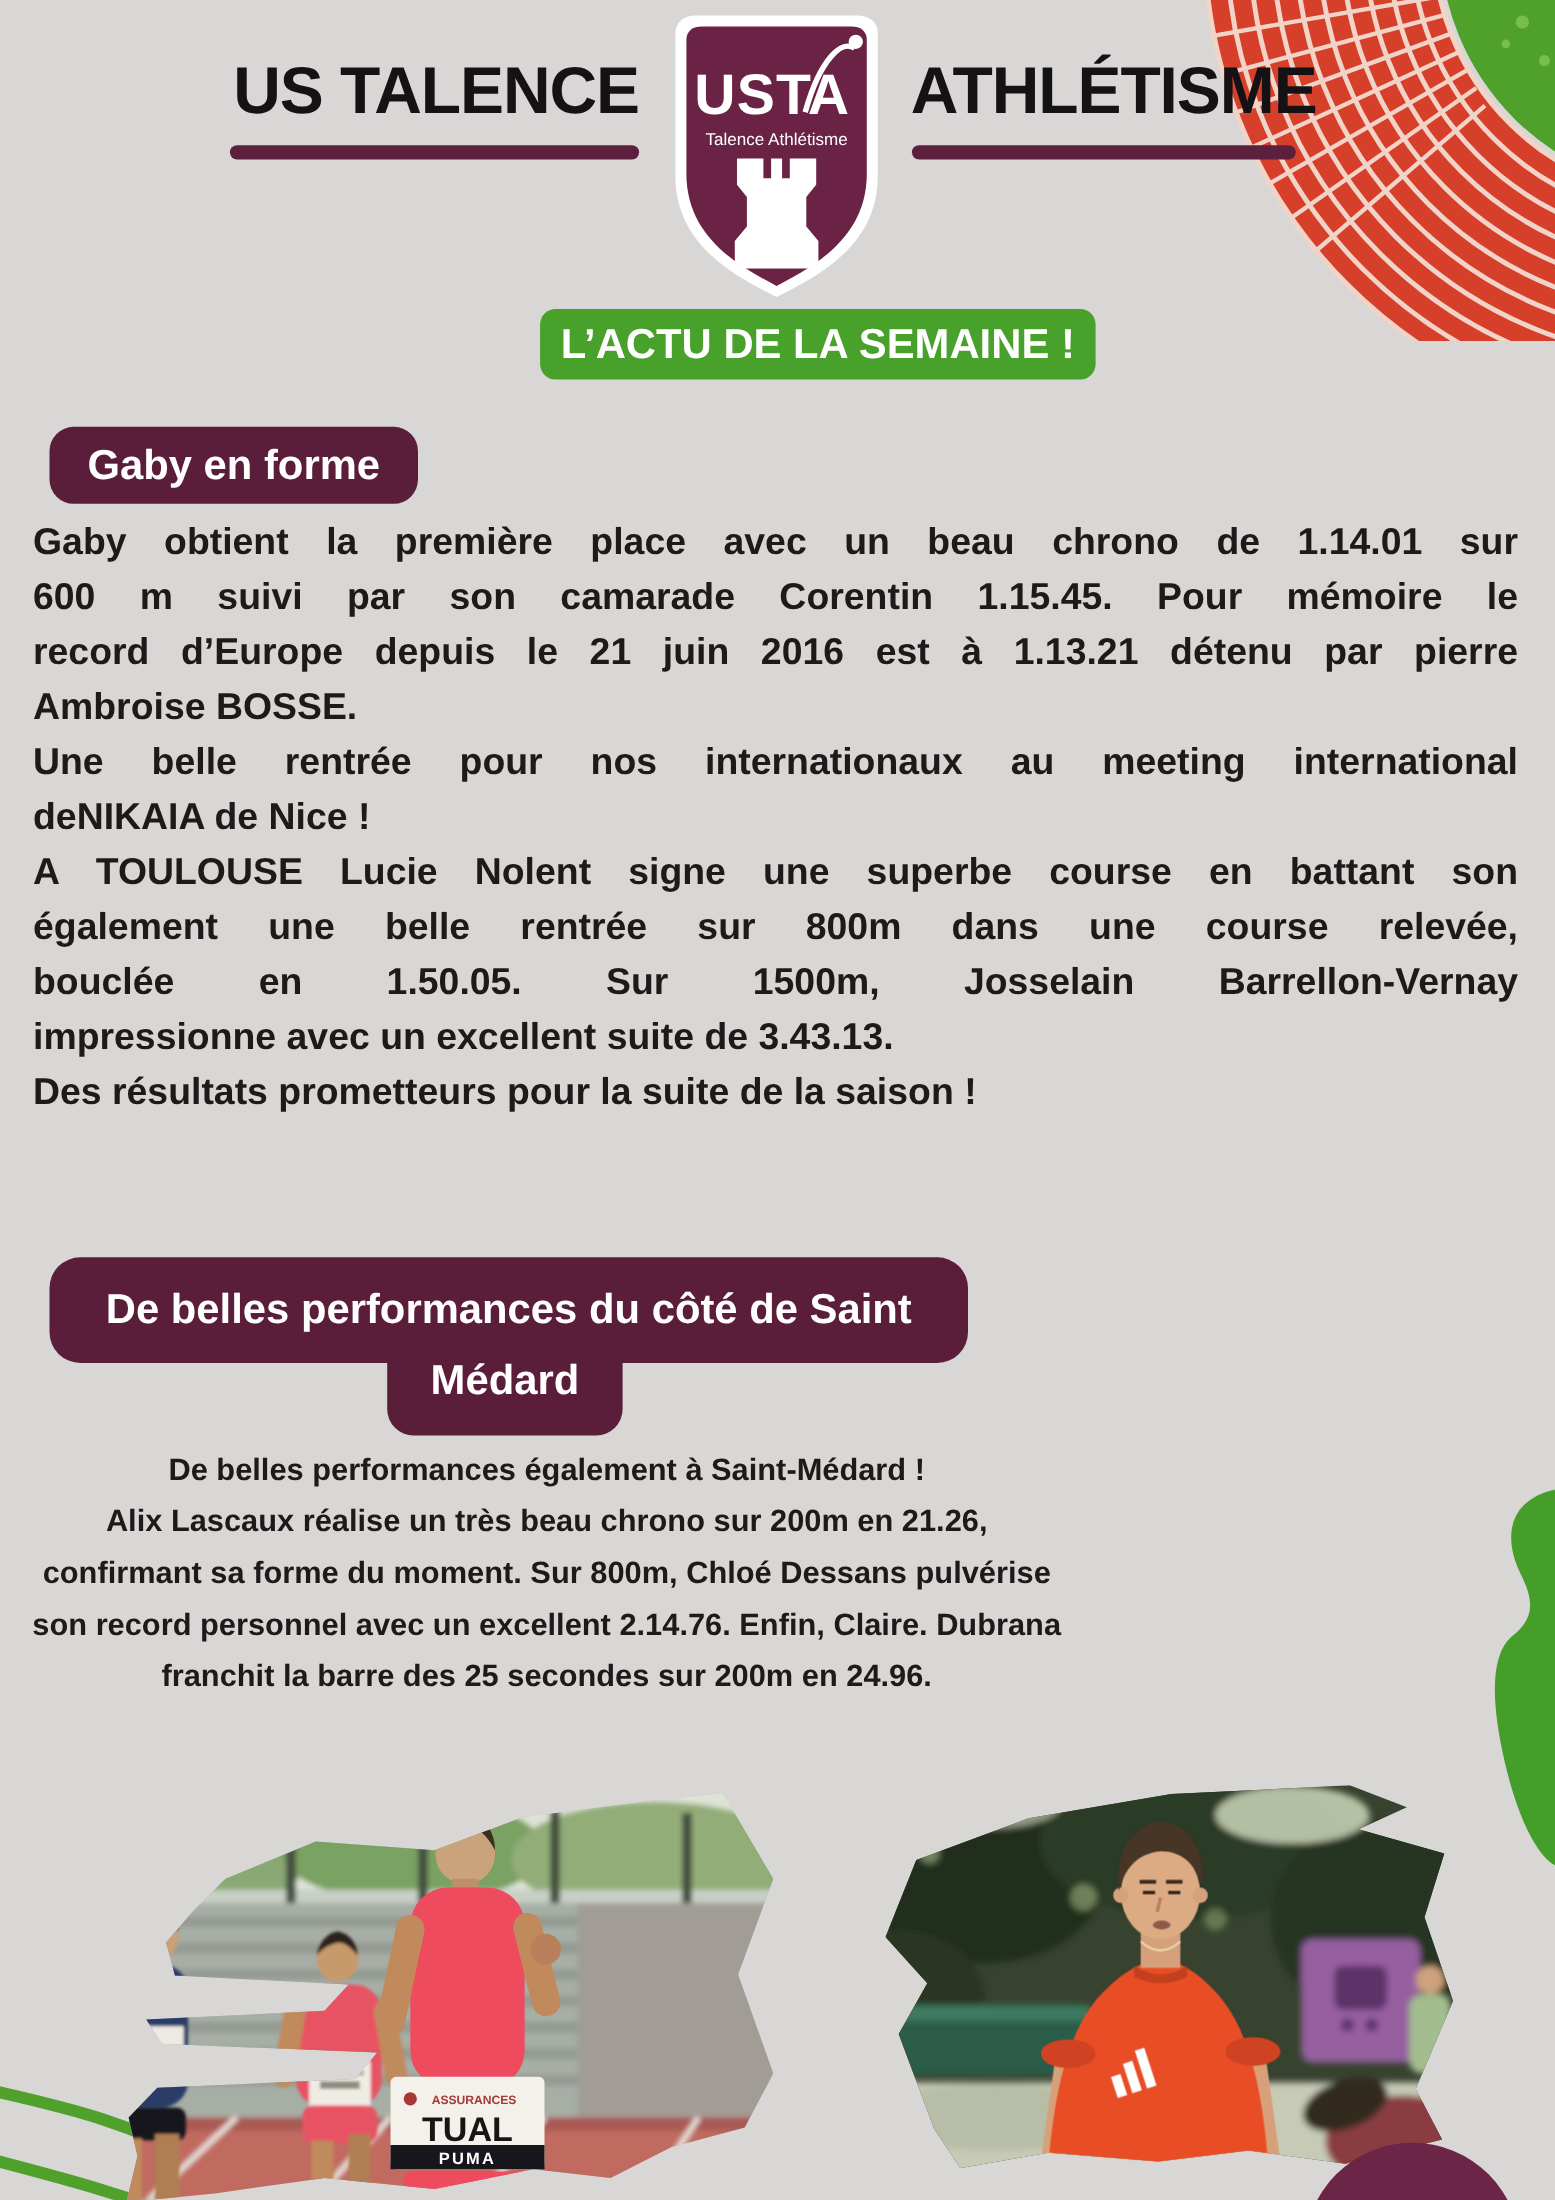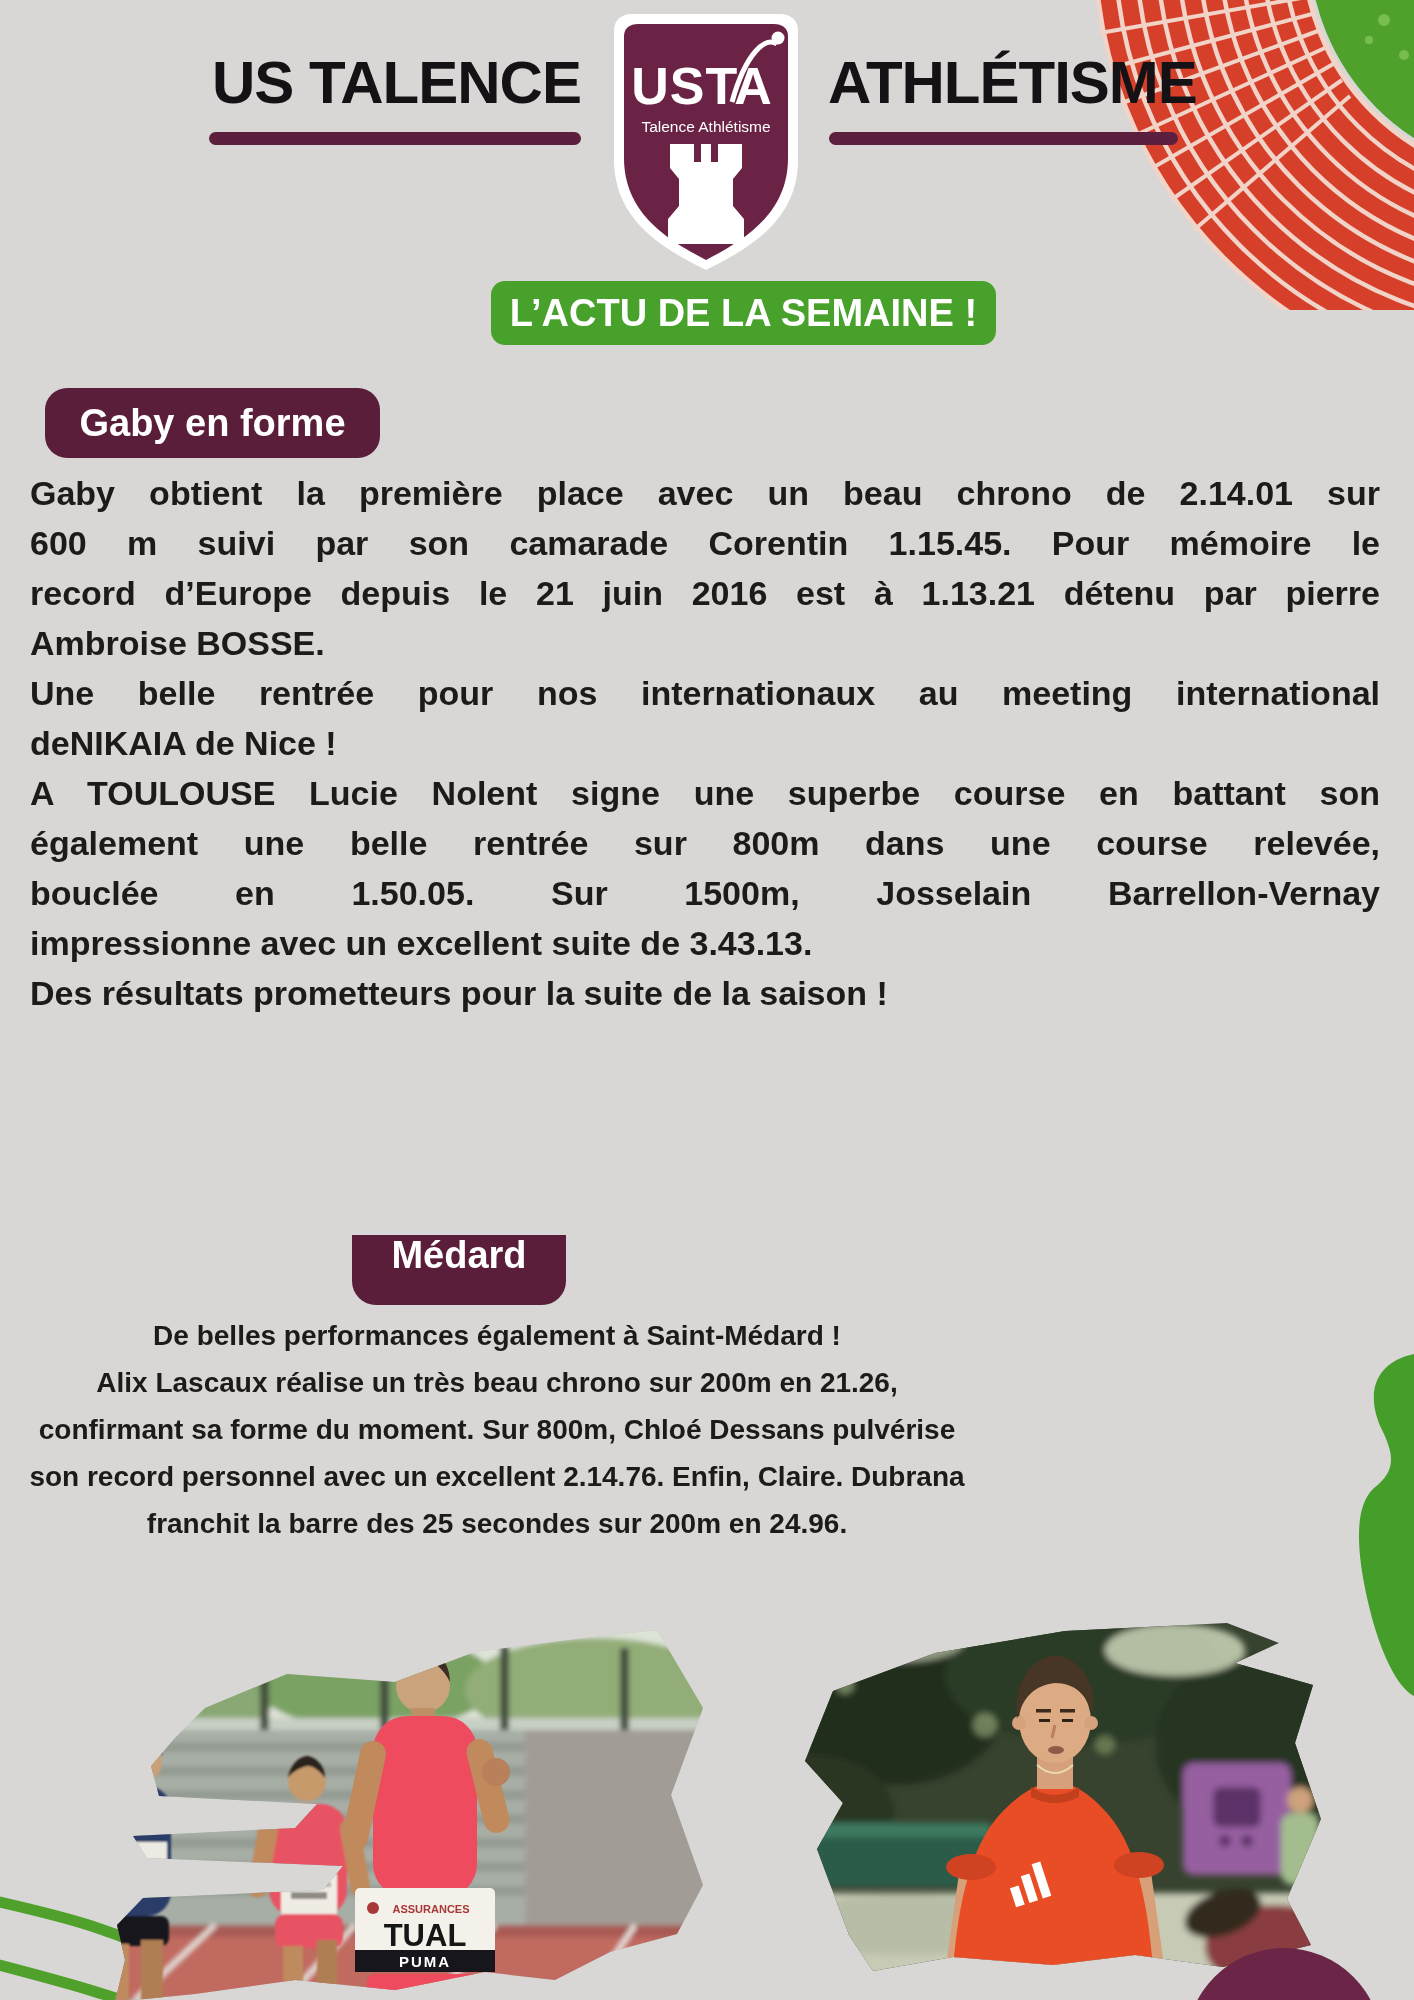--- a/index.html
+++ b/index.html
@@ -98,33 +98,34 @@
       <text x="100" y="122" text-anchor="middle" font-size="15.5" fill="#ffffff">Talence Athlétisme</text>
       <path d="M64,134 L88,134 L88,152 L95,152 L95,134 L105,134 L105,152 L112,152 L112,134 L136,134 L136,158 L127,169 L127,196 L138,209 L138,234 L62,234 L62,209 L73,196 L73,169 L64,158 Z" fill="#ffffff"></path>
     </svg>
   </div>
 
   <div class="banner">L’ACTU DE LA SEMAINE !</div>
 
   <div class="badge1">Gaby en forme</div>
 
   <div class="sec1">
-    <div class="l j">Gaby obtient la première place avec un beau chrono de 2.14.01 sur</div>
+    <div class="l j">Gaby obtient la première place avec un beau chrono de 1.14.01 sur</div>
     <div class="l j">600 m suivi par son camarade Corentin 1.15.45. Pour mémoire le</div>
     <div class="l j">record d’Europe depuis le 21 juin 2016 est à 1.13.21 détenu par pierre</div>
     <div class="l">Ambroise BOSSE.</div>
     <div class="l j">Une belle rentrée pour nos internationaux au meeting international</div>
     <div class="l">deNIKAIA de Nice !</div>
     <div class="l j">A TOULOUSE Lucie Nolent signe une superbe course en battant son</div>
     <div class="l j">également une belle rentrée sur 800m dans une course relevée,</div>
     <div class="l j">bouclée en 1.50.05. Sur 1500m, Josselain Barrellon-Vernay</div>
     <div class="l">impressionne avec un excellent suite de 3.43.13.</div>
     <div class="l">Des résultats prometteurs pour la suite de la saison !</div>
   </div>
 
+  <div class="badge2-main">De belles performances du côté de Saint</div>
   <div class="badge2-ext">Médard</div>
 
   <div class="sec2">
     <div class="l">De belles performances également à Saint-Médard !</div>
     <div class="l">Alix Lascaux réalise un très beau chrono sur 200m en 21.26,</div>
     <div class="l">confirmant sa forme du moment. Sur 800m, Chloé Dessans pulvérise</div>
     <div class="l">son record personnel avec un excellent 2.14.76. Enfin, Claire. Dubrana</div>
     <div class="l">franchit la barre des 25 secondes sur 200m en 24.96.</div>
   </div>
 

